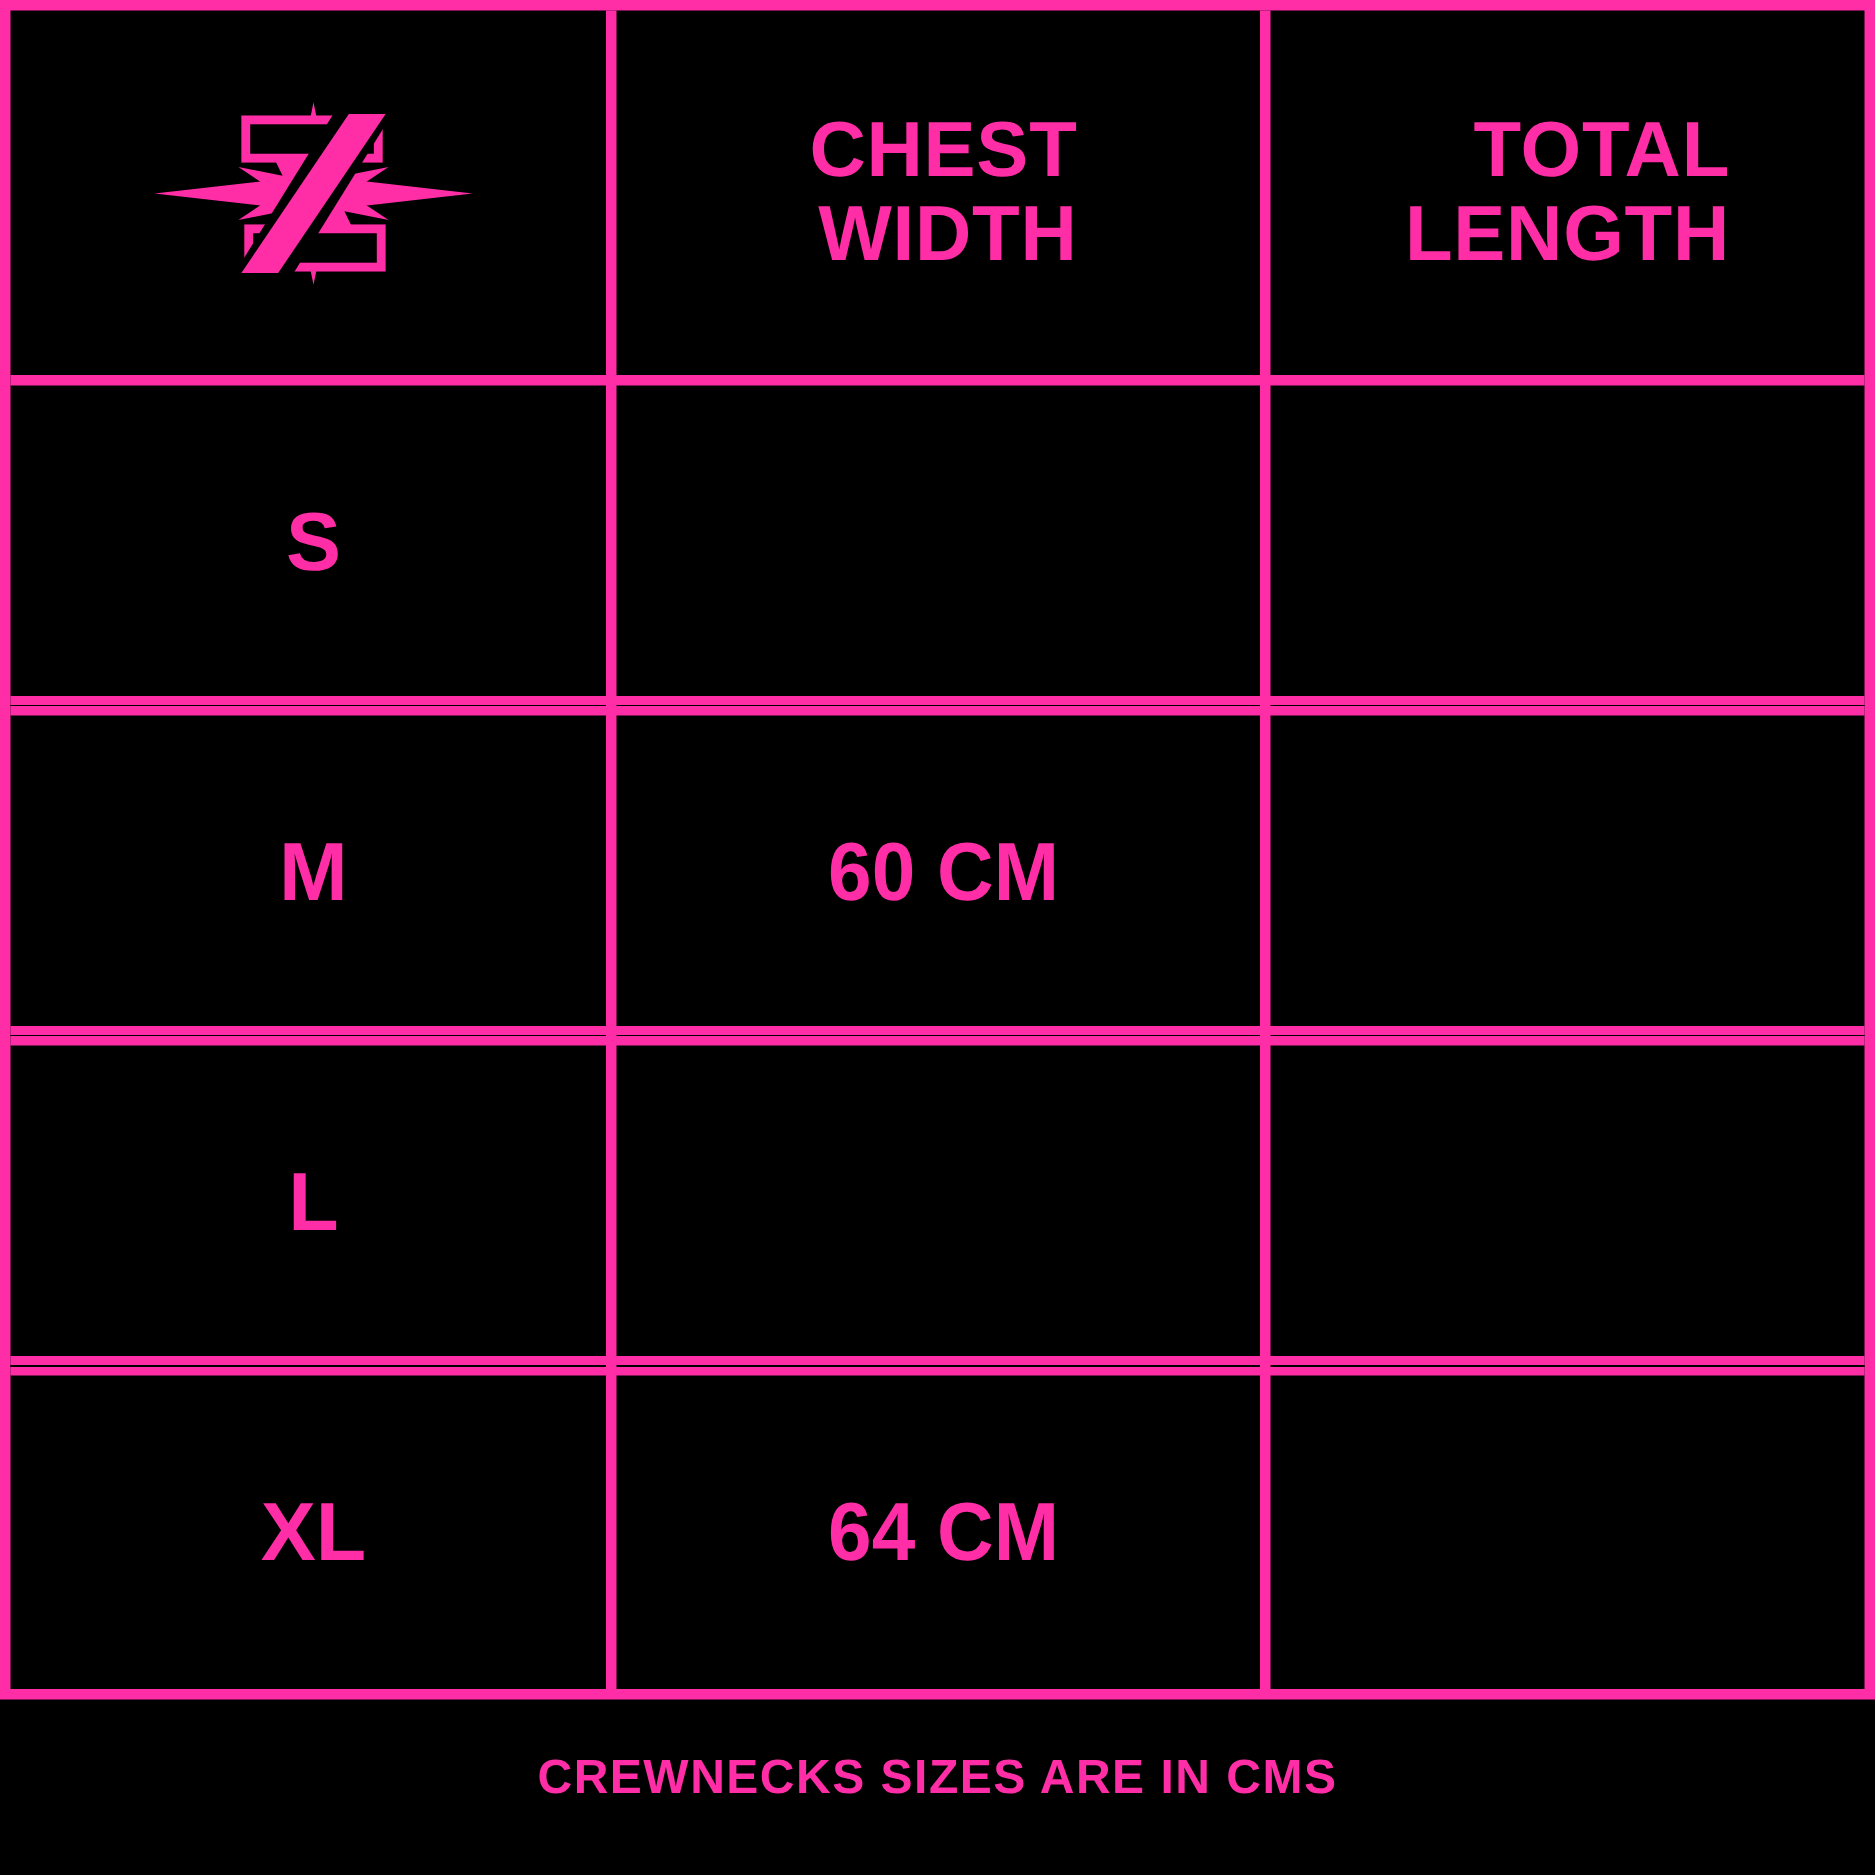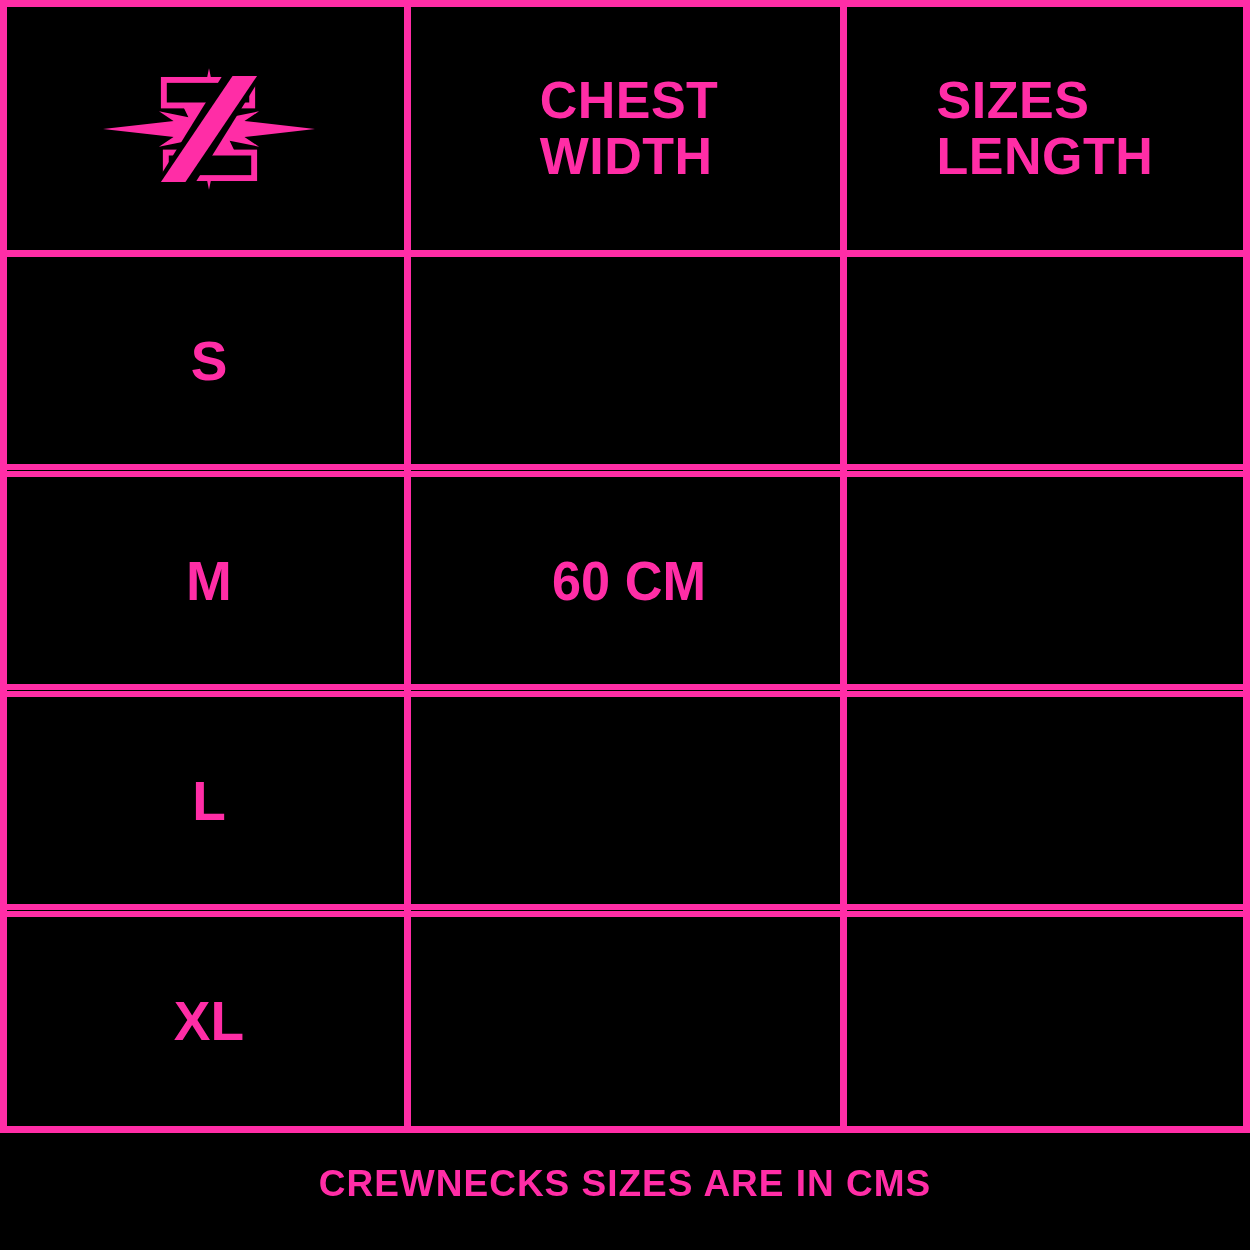--- a/index.html
+++ b/index.html
@@ -33,21 +33,21 @@
     height: 13px;
     background: linear-gradient(to bottom,
       var(--pink) 0px, var(--pink) 6px,
       var(--bg) 6px, var(--bg) 7px,
       var(--pink) 7px, var(--pink) 13px);
   }
   .cell {
     display: flex;
     align-items: center;
     justify-content: center;
-    text-align: left;
+    text-align: right;
   }
   .header-cell {
     font-size: 52px;
     font-weight: bold;
     line-height: 1.06;
     letter-spacing: 0.5px;
     white-space: pre-line;
   }
   .size-cell, .value-cell {
     font-size: 55px;
@@ -61,21 +61,21 @@
     width: 7px;
     background: var(--pink);
   }
   .vline1 { left: 397px; }
   .vline2 { left: 833px; }
   .footer {
     height: 102px;
     display: flex;
     align-items: center;
     justify-content: center;
-    font-size: 37px;
+    font-size: 32px;
     font-weight: bold;
     letter-spacing: 1px;
   }
   .logo { display: block; }
 </style>
 </head>
 <body>
 
 <div class="sheet">
   <div class="size-table">
@@ -88,21 +88,21 @@
             <polygon points="0,62 88,52 108,56 128,52 216,62 128,72 108,68 88,72"></polygon>
           </g>
           <rect x="62" y="12" width="90" height="26" fill="#000000" stroke="var(--pink)" stroke-width="6"></rect>
           <rect x="64" y="86" width="90" height="26" fill="#000000" stroke="var(--pink)" stroke-width="6"></rect>
           <polygon points="124,4 164,4 92,120 52,120" fill="#000000"></polygon>
           <polygon points="132,8 157,8 84,116 59,116" fill="var(--pink)"></polygon>
         </svg>
       </div>
       <div class="cell header-cell">CHEST
 WIDTH</div>
-      <div class="cell header-cell">SIZES
+      <div class="cell header-cell">TOTAL
 LENGTH</div>
     </div>
 
     <div class="row data-row">
       <div class="cell size-cell">S</div>
     </div>
 
     <div class="divider"></div>
 
     <div class="row data-row">
@@ -115,20 +115,23 @@
     <div class="divider"></div>
 
     <div class="row data-row">
       <div class="cell size-cell">L</div>
     </div>
 
     <div class="divider"></div>
 
     <div class="row data-row">
       <div class="cell size-cell">XL</div>
+      <div class="cell value-cell">
+          <span class="val">64 CM</span>
+        </div>
     </div>
 
     <div class="vline vline1"></div>
     <div class="vline vline2"></div>
   </div>
 
   <div class="footer">CREWNECKS SIZES ARE IN CMS</div>
 </div>
 
 </body></html>

